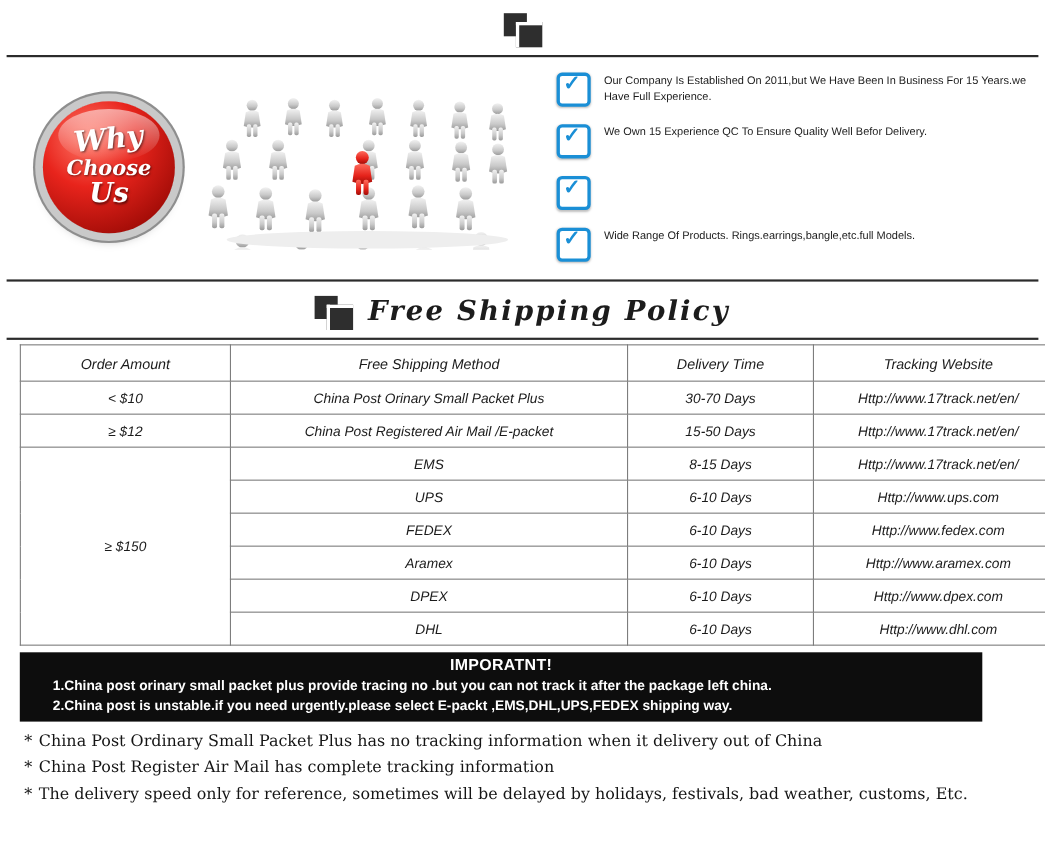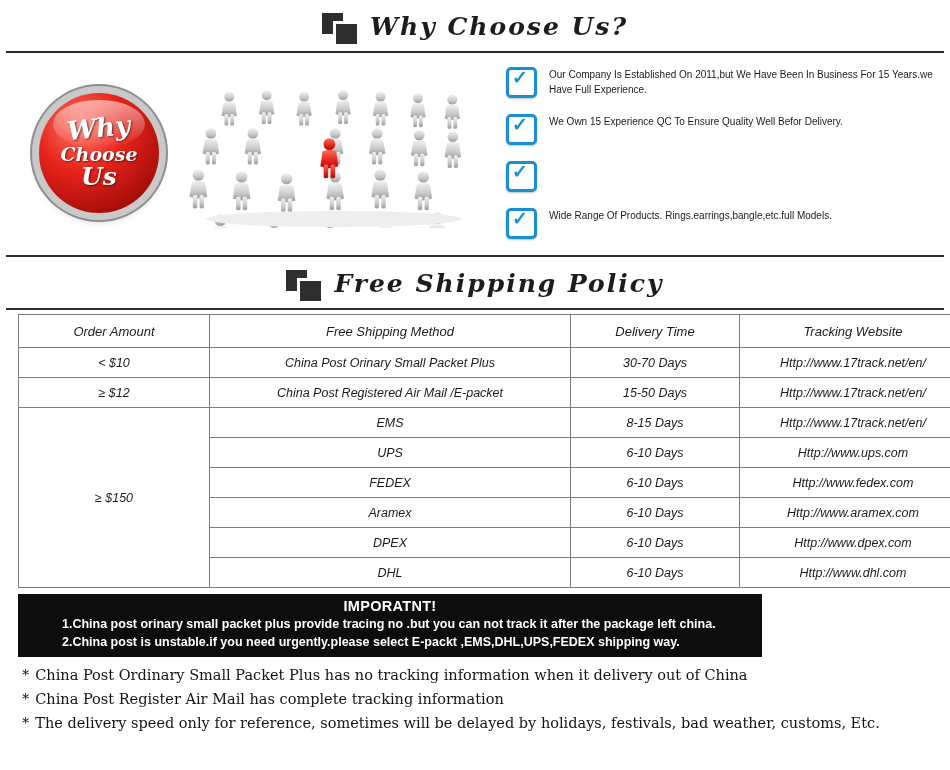--- a/index.html
+++ b/index.html
@@ -186,37 +186,37 @@
   .col-time   { width: 160px; }
   .col-track  { width: 218px; }
   td.amt-150 {
     vertical-align: middle;
     font-size: 13px;
   }
 
   
   .important {
     margin: 6px 16px 0 18px;
-    width: 744px;
+    width: 875px;
     background: #0d0d0d;
     color: #ffffff;
     padding: 4px 0 6px 0;
     box-sizing: border-box;
   }
   .important .imp-title {
     text-align: center;
     font-weight: bold;
     font-size: 14.5px;
     letter-spacing: .3px;
     margin-bottom: 1px;
   }
   .important .imp-line {
     font-weight: bold;
     font-size: 12.5px;
-    padding-left: 44px;
+    padding-left: 30px;
     line-height: 1.45;
   }
 
   
   .notes {
     padding: 8px 16px 0 22px;
   }
   .note {
     font-family: "DejaVu Serif", serif;
     font-size: 14.5px;
@@ -230,21 +230,20 @@
 </head>
 <body>
 
 <div>
 
   <div class="section-head">
     <div class="head-mark">
       <div class="sq-back"></div>
       <div class="sq-front"></div>
     </div>
-    <div class="head-title">Why Choose Us?</div>
   </div>
 
   <div class="rule"></div>
 
   <div class="why-band">
 
     <div class="badge-wrap">
       <div class="badge">
         <div class="badge-text l1">Why</div>
         <div class="badge-text l2">Choose</div>

